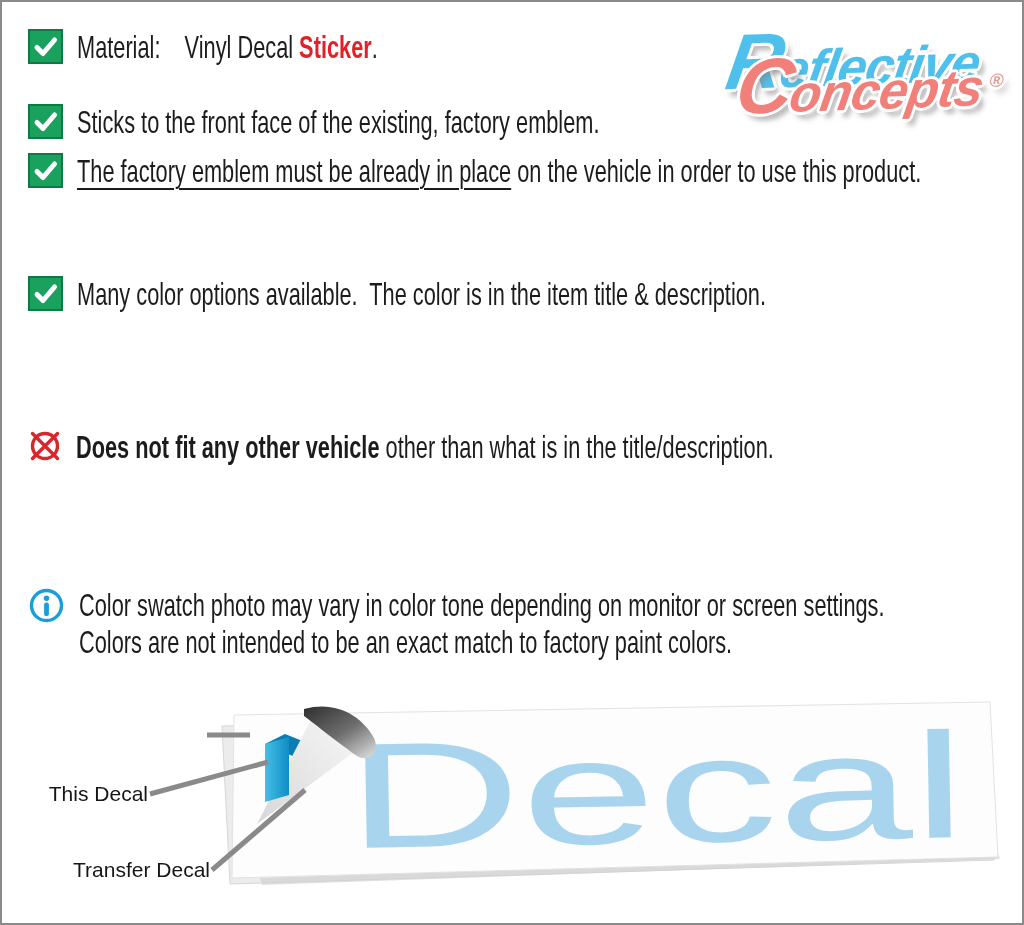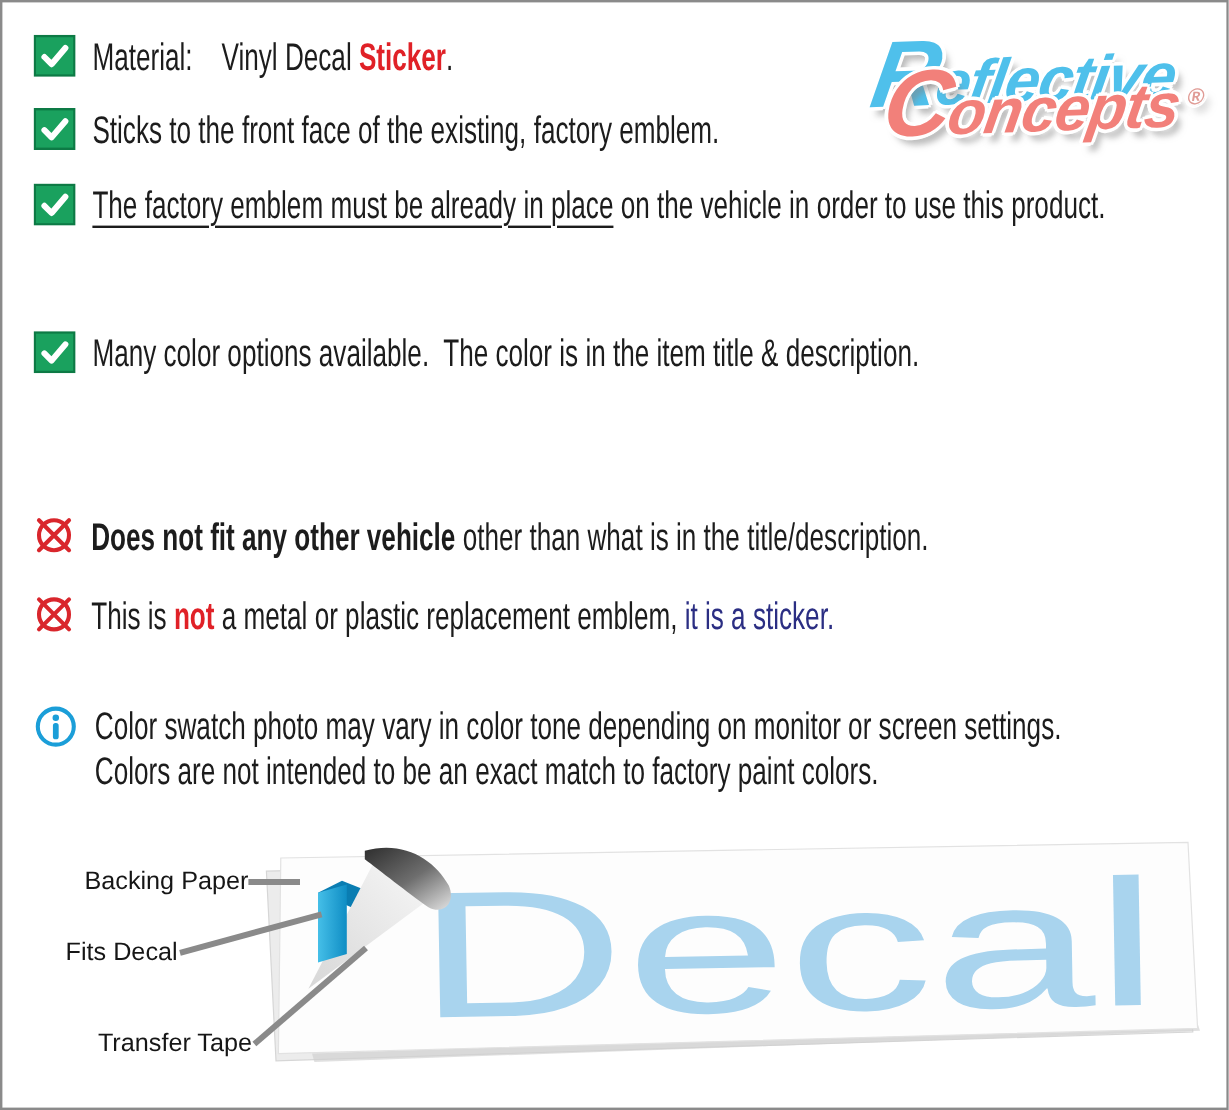--- a/index.html
+++ b/index.html
@@ -70,21 +70,21 @@
   <div class="row" style="top:27px">
     <span class="icon-box">
       <svg width="35" height="35" viewBox="0 0 35 35">
           <rect x="1" y="1" width="33" height="33" fill="var(--check_green)" stroke="var(--check_green_border)" stroke-width="2"></rect>
           <path d="M9 18.5 L15 24.5 L26.5 11" fill="none" stroke="#fff" stroke-width="5" stroke-linecap="round" stroke-linejoin="round"></path>
         </svg>
     </span>
     <p class="row-text"><span>Material:    Vinyl Decal </span><span class="red-bold">Sticker</span><span>.</span></p>
   </div>
 
-  <div class="row" style="top:88px">
+  <div class="row" style="top:102px">
     <span class="icon-box">
       <svg width="35" height="35" viewBox="0 0 35 35">
           <rect x="1" y="1" width="33" height="33" fill="var(--check_green)" stroke="var(--check_green_border)" stroke-width="2"></rect>
           <path d="M9 18.5 L15 24.5 L26.5 11" fill="none" stroke="#fff" stroke-width="5" stroke-linecap="round" stroke-linejoin="round"></path>
         </svg>
     </span>
     <p class="row-text">Sticks to the front face of the existing, factory emblem.</p>
   </div>
 
   <div class="row" style="top:151px">
@@ -112,29 +112,20 @@
   <div class="row" style="top:427px">
     <span class="icon-box">
       <svg width="34" height="34" viewBox="0 0 34 34">
           <circle cx="17" cy="17" r="12.5" fill="none" stroke="var(--cross_red)" stroke-width="3.4"></circle>
           <path d="M4.5 4.5 L29.5 29.5 M29.5 4.5 L4.5 29.5" stroke="var(--cross_red)" stroke-width="3.4" stroke-linecap="round"></path>
         </svg>
     </span>
     <p class="row-text"><span class="bold">Does not fit any other vehicle</span><span> other than what is in the title/description.</span></p>
   </div>
 
-  <div class="row" style="top:493px">
-    <span class="icon-box">
-      <svg width="34" height="34" viewBox="0 0 34 34">
-          <circle cx="17" cy="17" r="12.5" fill="none" stroke="var(--cross_red)" stroke-width="3.4"></circle>
-          <path d="M4.5 4.5 L29.5 29.5 M29.5 4.5 L4.5 29.5" stroke="var(--cross_red)" stroke-width="3.4" stroke-linecap="round"></path>
-        </svg>
-    </span>
-    <p class="row-text"><span>This is </span><span class="red-bold">not</span><span> a metal or plastic replacement emblem,</span><span class="navy"> it is a sticker.</span></p>
-  </div>
 
   <div class="row" style="top:585px; height:80px">
     <span class="icon-box">
       <svg width="37" height="37" viewBox="0 0 37 37">
           <circle cx="18.5" cy="18.5" r="15" fill="none" stroke="var(--info_blue)" stroke-width="3.4"></circle>
           <circle cx="18.5" cy="11.2" r="2.7" fill="var(--info_blue)"></circle>
           <rect x="16.1" y="15.6" width="4.8" height="13.5" rx="2.2" fill="var(--info_blue)"></rect>
         </svg>
     </span>
     <p class="row-text">Color swatch photo may vary in color tone depending on monitor or screen settings.
@@ -171,18 +162,17 @@
       <polygon class="underside" points="314,28 371,56 255,142"></polygon>
       <polygon fill="url(#barGrad)" points="263,62 287,55 287,113 263,120"></polygon>
 
       <path class="roll" d="M302,27 C334,18 360,34 372,56 C378,70 368,81 355,74 C338,62 314,43 302,34 Z"></path>
 
       <line class="leader" x1="205" y1="53" x2="248" y2="53"></line>
       <line class="leader" x1="148" y1="112" x2="266" y2="80"></line>
       <line class="leader" x1="210" y1="188" x2="303" y2="108"></line>
     </svg>
 
-    <div class="diag-label" style="left:0; width:205px; top:41px">Backing Paper</div>
-    <div class="diag-label" style="left:0; width:146px; top:100px">Fits Decal</div>
-    <div class="diag-label" style="left:0; width:208px; top:176px">Transfer Tape</div>
+    <div class="diag-label" style="left:0; width:146px; top:100px">This Decal</div>
+    <div class="diag-label" style="left:0; width:208px; top:176px">Transfer Decal</div>
   </div>
 
 </div>
 
 </body></html>

